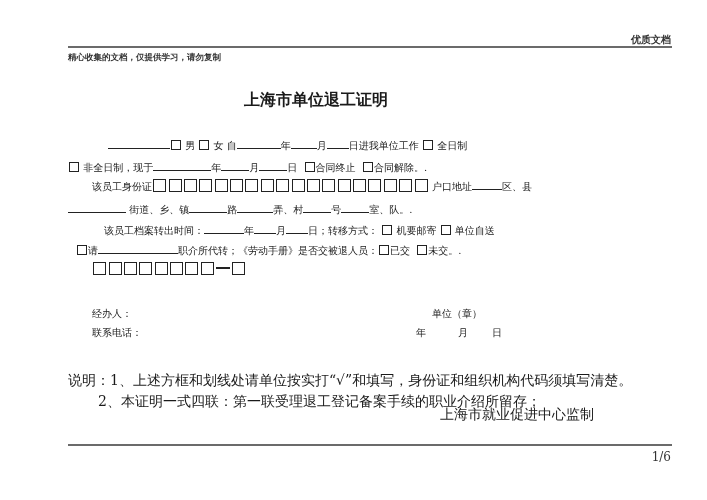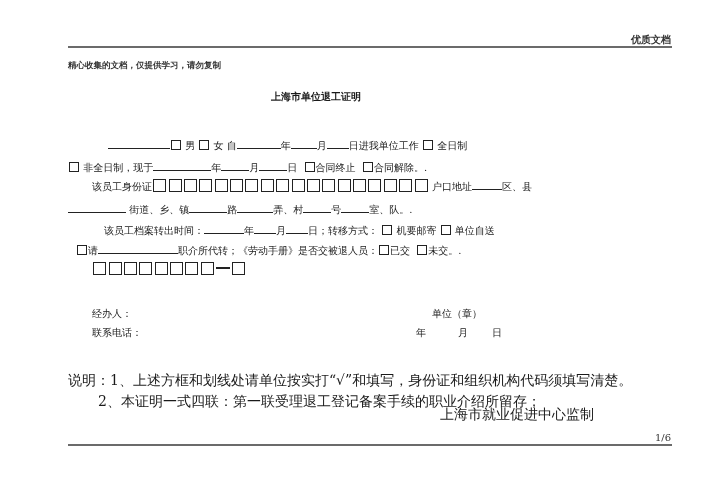--- a/index.html
+++ b/index.html
@@ -2,23 +2,23 @@
 <html><head>
 <meta charset="utf-8">
 <style>
   html, body { margin:0; padding:0; background:#ffffff; }
   body { width:707px; height:500px; position:relative; overflow:hidden;
          font-family:"DejaVu Serif","Liberation Serif",serif; color:#1a1a1a; }
   .abs { position:absolute; white-space:nowrap; }
   .hdr-rule { position:absolute; left:68px; width:604px; top:46px; height:2px; background:#6b6b6b; }
   .ftr-rule { position:absolute; left:68px; width:604px; top:444px; height:2px; background:#6b6b6b; }
   .hdr-right { right:36px; top:33px; font-size:10px; font-weight:bold; color:#333;margin-left:36px; }
-  .hdr-sub { left:68px; top:60px; font-size:8.5px; font-weight:bold; color:#333; }
-  .page-num { right:36px; top:432px; font-size:10px; color:#333; }
-  .title { left:0; width:632px; text-align:center; top:90px; font-size:10px; font-weight:bold;
+  .hdr-sub { left:68px; top:52px; font-size:8.5px; font-weight:bold; color:#333; }
+  .page-num { right:36px; top:450px; font-size:12px; color:#333; }
+  .title { left:0; width:632px; text-align:center; top:90px; font-size:16px; font-weight:bold;
            font-family:Liberation Sans, sans-serif; }
   .line { font-size:10px; line-height:14px; }
   .u { display:inline-block; border-bottom:1px solid #222; height:11px; vertical-align:baseline; }
   .box { display:inline-block; width:10px; height:10px; border:1px solid #222; vertical-align:-1px; margin:0 1px; box-sizing:border-box; }
   .box.big { width:13px; height:13px; margin:0 1.2px; vertical-align:-2px; }
   .dash { display:inline-block; width:14px; height:2px; background:#222; vertical-align:4px; margin:0 1px; }
   .note { font-size:14px; }
 </style>
 </head>
 <body>

